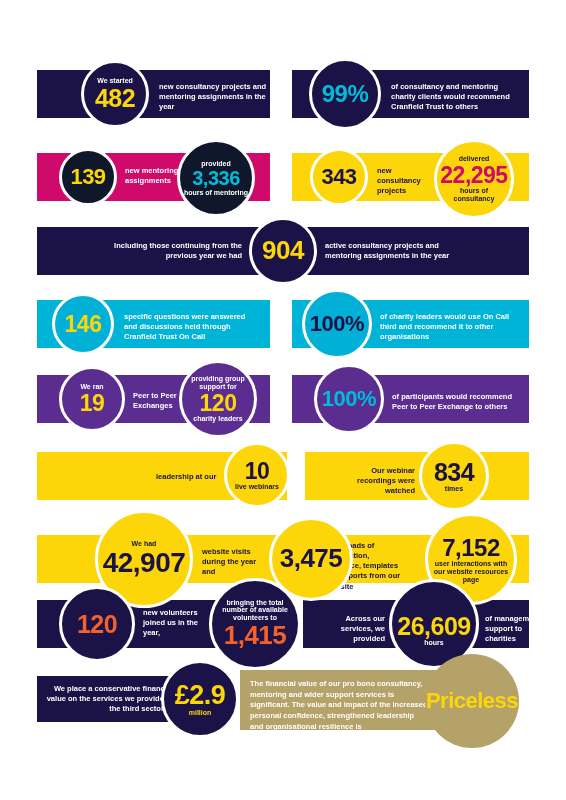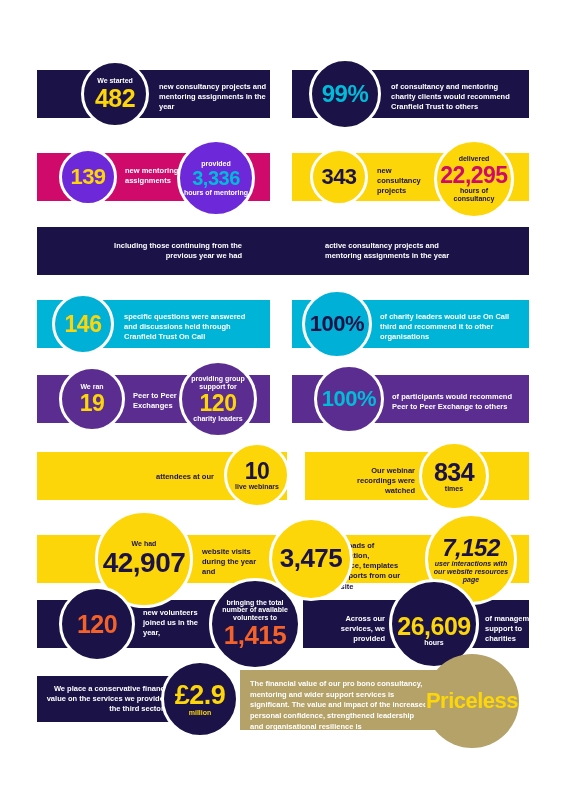--- a/index.html
+++ b/index.html
@@ -44,21 +44,21 @@
     font-size:7.5px;
     font-weight:bold;
     line-height:1.35;
     z-index:4;
   }
   .btxt.r{text-align:right;}
 
   
   .navy{background:#1b1247;}
   .magenta{background:#cf0a6b;}
-  .magenta2{background:#6d28d9;}
+  .magenta2{background:#0f172a;}
   .yellow{background:#fcd608;}
   .cyan{background:#00b4d8;}
   .cyan2{background:#00b0d6;}
   .purple{background:#5b2d90;}
   .gold{background:#b5a268;}
 
   .t-white{color:#ffffff;}
   .t-yellow{color:#fcd608;}
   .t-navy{color:#1b1247;}
   .t-cyan{color:#00bcd9;}
@@ -121,20 +121,23 @@
     <div class="circ yellow" style="left:142px;top:-14px;width:80px;height:80px;">
       <div class="small t-navy">delivered</div>
       <div class="big t-magenta" style="font-size:23px;">22,295</div>
       <div class="small t-navy">hours of consultancy</div>
     </div>
   </div>
 
   <div class="band" style="left:37px;top:227px;width:492px;height:48px;">
     <div class="bar navy" style="left:0;width:492px;"></div>
     <div class="btxt r t-white" style="left:70px;top:14px;width:135px;">Including those continuing from the previous year we had</div>
+    <div class="circ navy" style="left:212px;top:-10px;width:68px;height:68px;">
+      <div class="big t-yellow" style="font-size:26px;">904</div>
+    </div>
     <div class="btxt t-white" style="left:288px;top:14px;width:145px;">active consultancy projects and mentoring assignments in the year</div>
   </div>
 
   <div class="band" style="left:37px;top:300px;width:186px;height:48px;border-radius:22px;">
     <div class="bar cyan" style="left:0;width:233px;"></div>
     <div class="circ cyan2" style="left:15px;top:-7px;width:62px;height:62px;">
       <div class="big t-yellow" style="font-size:23px;">146</div>
     </div>
     <div class="btxt t-white" style="left:87px;top:12px;width:130px;">specific questions were answered and discussions held through Cranfield Trust On Call</div>
   </div>
@@ -164,21 +167,21 @@
   <div class="band" style="left:292px;top:375px;width:237px;height:48px;">
     <div class="bar purple" style="left:0;width:237px;"></div>
     <div class="circ purple" style="left:22px;top:-11px;width:70px;height:70px;">
       <div class="big t-cyan" style="font-size:22px;">100%</div>
     </div>
     <div class="btxt t-white" style="left:100px;top:17px;width:128px;">of participants would recommend Peer to Peer Exchange to others</div>
   </div>
 
   <div class="band" style="left:37px;top:452px;width:250px;height:48px;">
     <div class="bar yellow" style="left:0;width:250px;"></div>
-    <div class="btxt t-navy" style="left:119px;top:20px;width:78px;">attendees at our</div>
+    <div class="btxt t-navy" style="left:119px;top:20px;width:78px;">leadership at our</div>
     <div class="circ yellow" style="left:187px;top:-10px;width:66px;height:66px;">
       <div class="big t-navy" style="font-size:23px;">10</div>
       <div class="small t-navy">live webinars</div>
     </div>
   </div>
 
   <div class="band" style="left:305px;top:452px;width:224px;height:48px;">
     <div class="bar yellow" style="left:0;width:224px;"></div>
     <div class="btxt r t-navy" style="left:38px;top:14px;width:72px;">Our webinar recordings were watched</div>
     <div class="circ yellow" style="left:114px;top:-11px;width:70px;height:70px;">
@@ -195,21 +198,21 @@
     </div>
     <div class="btxt t-navy" style="left:165px;top:12px;width:66px;">website visits during the year and</div>
     <div class="circ yellow" style="left:232px;top:-18px;width:84px;height:84px;">
       <div class="big t-navy" style="font-size:26px;">3,475</div>
     </div>
   </div>
 
   <div class="band" style="left:317px;top:535px;width:212px;height:48px;">
     <div class="bar yellow" style="left:0;width:212px;"></div>
     <div class="btxt t-navy" style="left:9px;top:6px;width:80px;">downloads of information, guidance, templates and reports from our website</div>
-    <div class="circ yellow" style="left:108px;top:-22px;width:92px;height:92px;font-style:italic;">
+    <div class="circ yellow" style="left:108px;top:-22px;width:92px;height:92px;">
       <div class="big t-navy" style="font-size:24px;">7,152</div>
       <div class="small t-navy">user interactions with our website resources page</div>
     </div>
   </div>
 
   <div class="band" style="left:37px;top:600px;width:250px;height:48px;">
     <div class="bar navy" style="left:0;width:250px;"></div>
     <div class="circ navy" style="left:22px;top:-14px;width:76px;height:76px;">
       <div class="big t-orange" style="font-size:25px;">120</div>
     </div>

